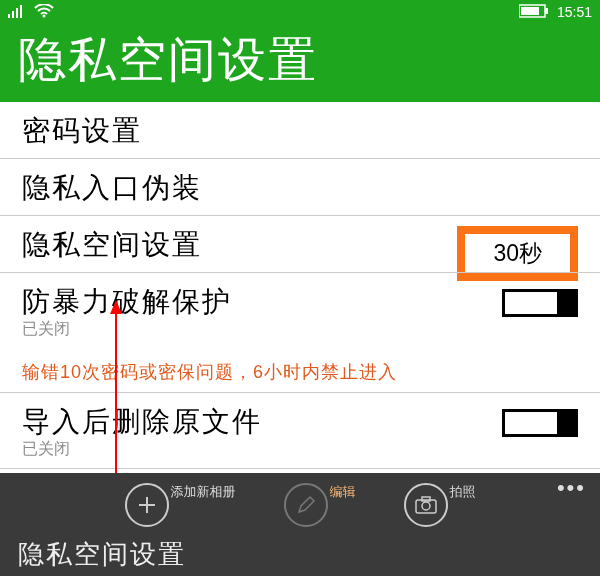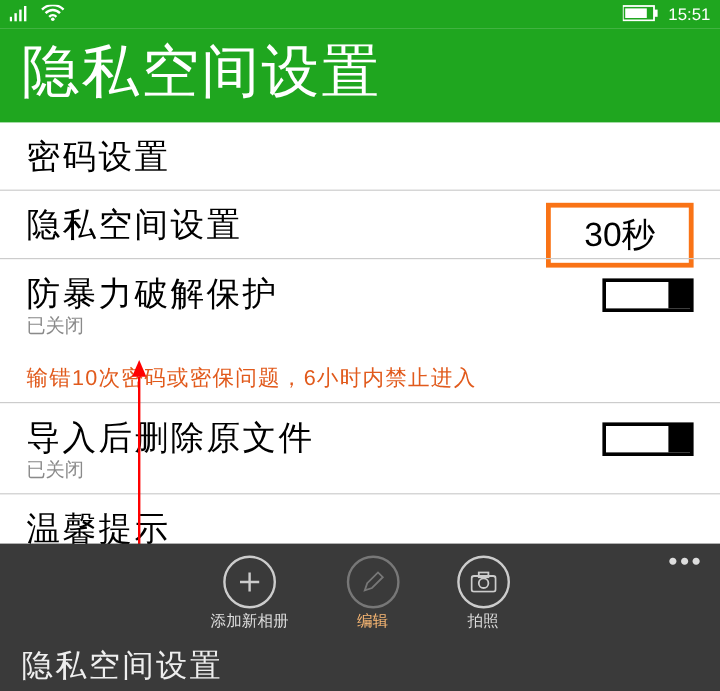--- a/index.html
+++ b/index.html
@@ -7,27 +7,27 @@
   .statusbar{background:#1fa61f;height:24px;display:flex;align-items:center;justify-content:space-between;padding:0 8px;color:#fff;font-size:14px}
   .status-left,.status-right{display:flex;align-items:center;gap:8px}
   .header{background:#1fa61f;padding:4px 18px 10px 18px}
   .header-title{color:#fff;font-size:48px;font-weight:400;letter-spacing:2px}
   .list{}
   .item{border-top:1px solid #ccc;padding:10px 22px 8px 22px;position:relative}
   .item:first-child{border-top:none}
   .item-label{font-size:28px;letter-spacing:2px}
   .item-sub{font-size:16px;color:#8a8a8a;margin-top:-2px}
   .item-warn{font-size:18px;color:#e15a1c;margin-top:20px;letter-spacing:1px}
-  .value-box{position:absolute;right:22px;top:10px;border:4px solid #f97316;padding:4px 28px;font-size:28px;background:#fff}
+  .value-box{position:absolute;right:22px;top:10px;border:8px solid #f97316;padding:4px 28px;font-size:23px;background:#fff}
   .toggle{position:absolute;right:22px;top:16px;width:76px;height:28px;border:3px solid #000;box-sizing:border-box}
   .toggle .knob{position:absolute;right:0;top:0;width:18px;height:100%;background:#000}
   .bottombar{position:absolute;left:0;right:0;bottom:0;background:#3a3a3a;color:#fff}
   .appbar{display:flex;justify-content:center;align-items:flex-start;gap:48px;padding:10px 0 4px 0;position:relative}
   .appbar-dots{position:absolute;right:14px;top:2px;font-size:22px;letter-spacing:2px;color:#ddd}
-  .appbtn{display:flex;flex-direction:column;align-items:center;gap:2px}
+  .appbtn{display:flex;flex-direction:row;gap:2px}
   .appbtn .circ{width:40px;height:40px;border:2px solid #ccc;border-radius:50%;display:flex;align-items:center;justify-content:center}
   .appbtn.dim .circ{border-color:#777}
   .appbtn .lbl{font-size:13px;color:#ddd}
   .appbtn.dim .lbl{color:#fdba74}
   .bottom-title{font-size:26px;padding:6px 18px 4px 18px;letter-spacing:2px;color:#eee}
   
   .arrow{position:absolute;left:110px;top:300px;pointer-events:none}
   .arrow .line{width:2px;height:250px;background:red;margin-left:5px}
   .arrow .head{width:0;height:0;border-left:6px solid transparent;border-right:6px solid transparent;border-bottom:14px solid red}
 </style>
@@ -74,20 +74,23 @@
   <div class="header">
     <div class="header-title">隐私空间设置</div>
   </div>
 
   <div class="list">
 
     <div class="item">
       <div class="item-label">密码设置</div>
     </div>
 
+    <div class="item">
+      <div class="item-label">隐私入口伪装</div>
+    </div>
 
     <div class="item">
       <div class="item-label">隐私空间设置</div>
       <div class="value-box">30秒</div>
     </div>
 
     <div class="item">
       <div class="item-label">防暴力破解保护</div>
       <div class="item-sub">已关闭</div>
       <div class="item-warn">输错10次密码或密保问题，6小时内禁止进入</div>

